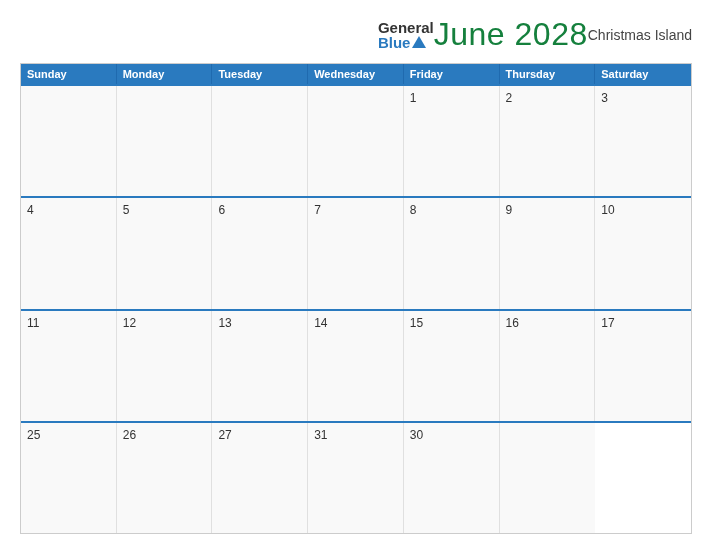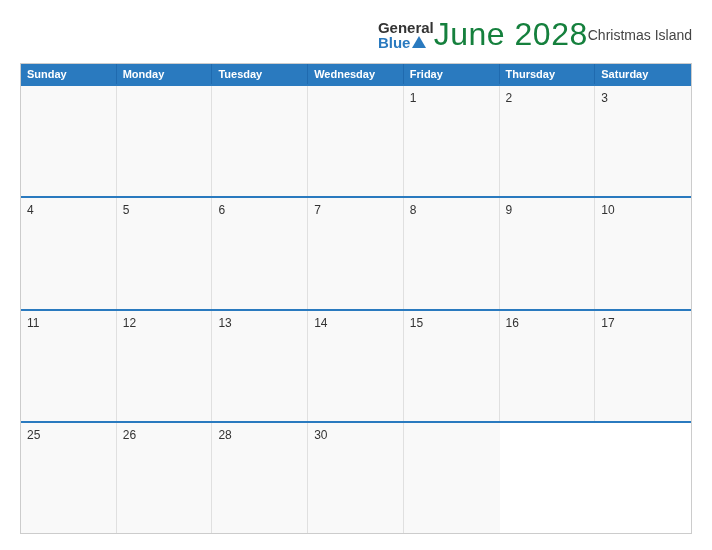--- a/index.html
+++ b/index.html
@@ -173,18 +173,19 @@
         <div class="cal-cell has-date"><span class="date-num">12</span></div>
         <div class="cal-cell has-date"><span class="date-num">13</span></div>
         <div class="cal-cell has-date"><span class="date-num">14</span></div>
         <div class="cal-cell has-date"><span class="date-num">15</span></div>
         <div class="cal-cell has-date"><span class="date-num">16</span></div>
         <div class="cal-cell has-date"><span class="date-num">17</span></div>
       </div>
       <div class="cal-week">
         <div class="cal-cell has-date"><span class="date-num">25</span></div>
         <div class="cal-cell has-date"><span class="date-num">26</span></div>
-        <div class="cal-cell has-date"><span class="date-num">28</span></div>
+        <div class="cal-cell has-date"><span class="date-num">27</span></div>
+        <div class="cal-cell has-date"><span class="date-num">31</span></div>
         <div class="cal-cell has-date"><span class="date-num">30</span></div>
         <div class="cal-cell empty"></div>
       </div>
     </div>
 </div>
 
 </body></html>

